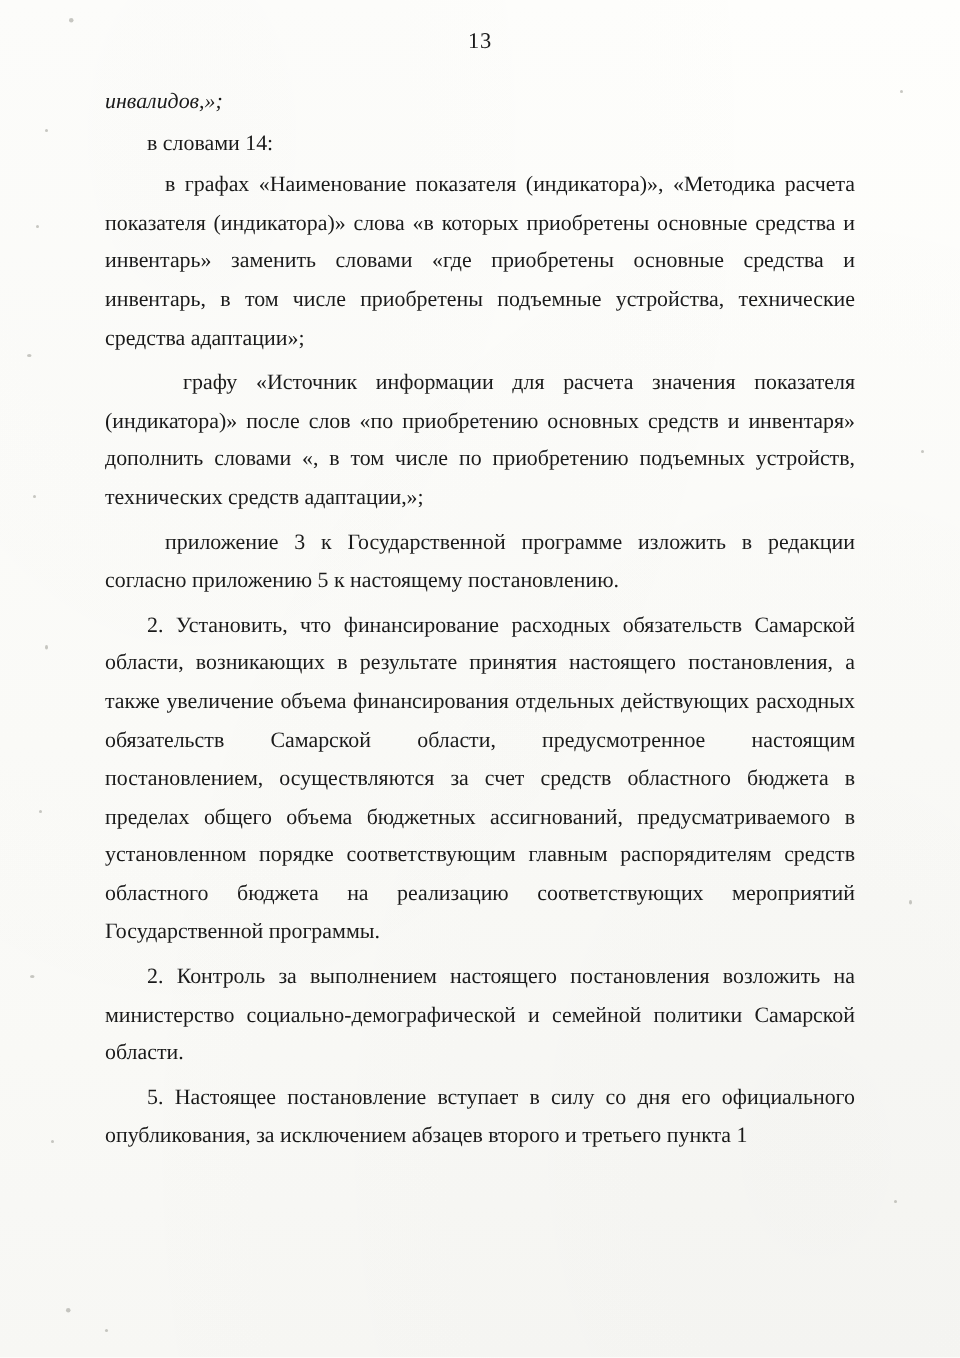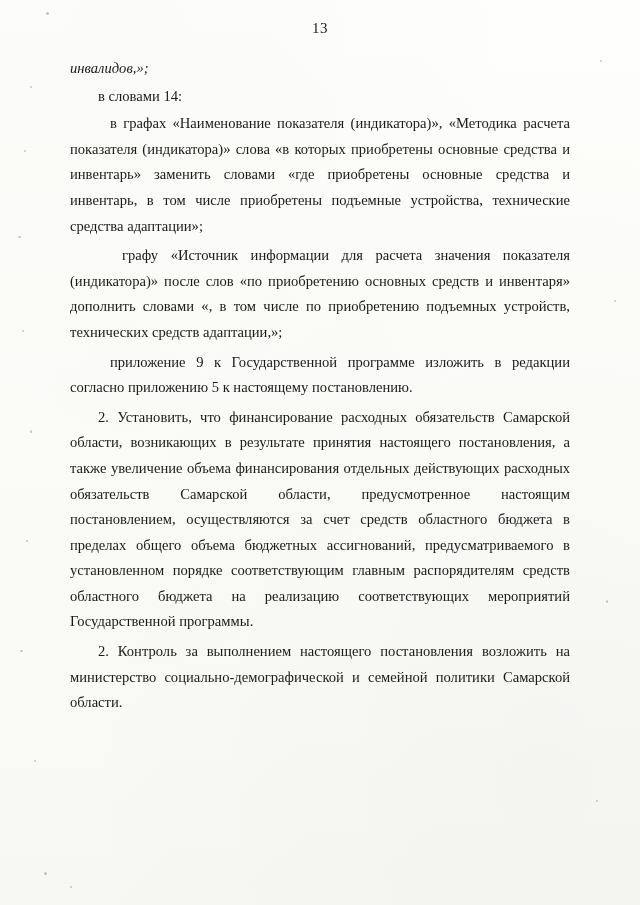--- a/index.html
+++ b/index.html
@@ -87,22 +87,23 @@
   <div class="content">
 
     <p class="ind-0 nojust">инвалидов,»;</p>
 
     <p class="ind-1 nojust gap-sm">в словами 14:</p>
 
     <p class="ind-2 gap-sm">в графах    «Наименование показателя (индикатора)», «Методика расчета показателя (индикатора)» слова «в которых приобретены основные средства и инвентарь» заменить словами «где приобретены основные средства и инвентарь, в том числе приобретены подъемные устройства, технические средства адаптации»;</p>
 
     <p class="ind-3 gap-md">графу «Источник информации для расчета значения показателя (индикатора)» после слов «по приобретению основных средств и инвентаря» дополнить словами «, в том числе по приобретению подъемных устройств, технических средств адаптации,»;</p>
 
-    <p class="ind-2 gap-md">приложение 9 к Государственной программе изложить в редакции согласно приложению 5 к настоящему постановлению.</p>
+    <p class="ind-2 gap-md">приложение 3 к Государственной программе изложить в редакции согласно приложению 5 к настоящему постановлению.</p>
 
     <p class="ind-1 gap-md">2. Установить, что финансирование расходных обязательств Самарской области, возникающих в результате принятия настоящего постановления, а также увеличение объема финансирования отдельных действующих расходных обязательств Самарской области, предусмотренное настоящим постановлением, осуществляются за счет средств областного бюджета в пределах общего объема бюджетных ассигнований, предусматриваемого в установленном порядке соответствующим главным распорядителям средств областного бюджета на реализацию соответствующих мероприятий Государственной программы.</p>
 
     <p class="ind-1 gap-md">2. Контроль за выполнением настоящего постановления возложить на министерство социально-демографической и семейной политики Самарской области.</p>
 
 
+    <p class="ind-1 gap-md">5. Настоящее постановление вступает в силу со дня его официального опубликования, за исключением абзацев второго и третьего пункта 1</p>
 
   </div>
 </div>
 
 </body></html>

